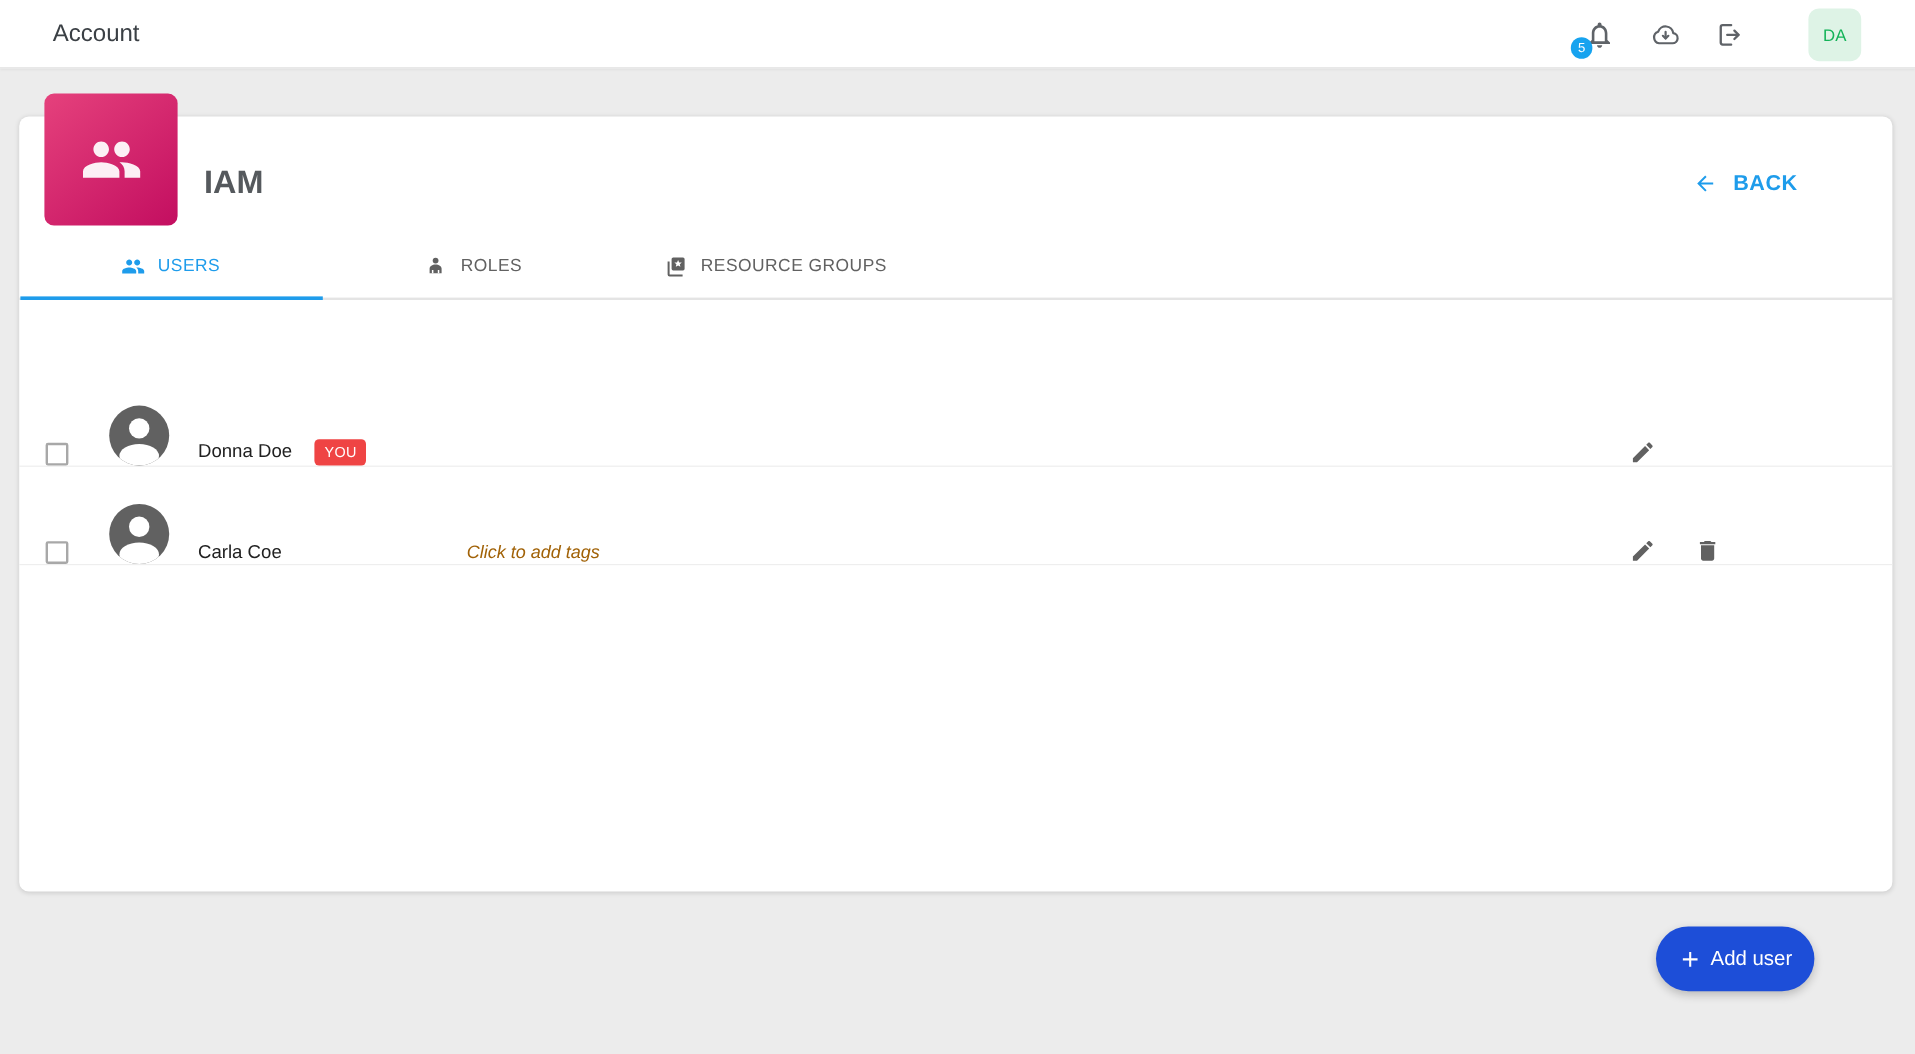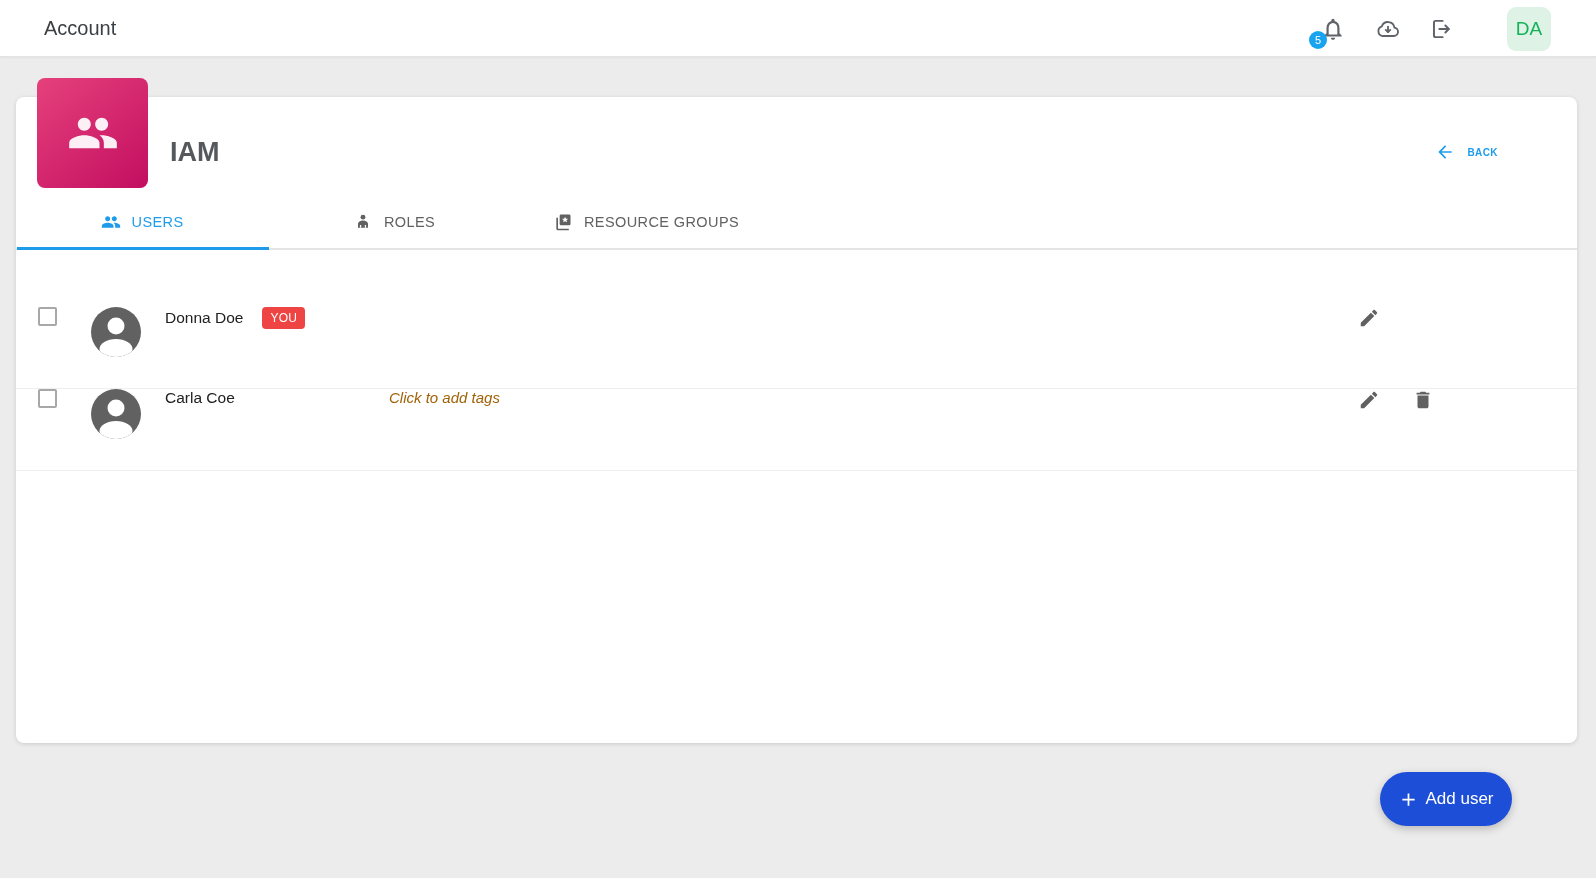--- a/index.html
+++ b/index.html
@@ -25,40 +25,40 @@
   .bell-wrap { margin-right:29px; }
   .cloud-wrap { margin-right:27px; }
   .logout-wrap { margin-right:53px; }
   .notif-badge {
     position:absolute; left:-11px; bottom:-7px; width:18px; height:18px;
     border-radius:50%; background:#17a3ef; color:#fff; font-size:11px;
     display:flex; align-items:center; justify-content:center;
   }
   .avatar {
     width:44px; height:44px; border-radius:9px; background:#def3e6;
-    color:#13b358; font-size:19px; display:flex; align-items:center;
+    color:#13b358; font-size:14px; display:flex; align-items:center;
     justify-content:center; cursor:pointer; flex:none;
   }
   
   .card {
     position:absolute; left:16px; top:97px; width:1561px; height:646px;
     background:#fff; border-radius:8px;
     box-shadow:0 1px 4px rgba(0,0,0,.14);
   }
   .app-tile {
     position:absolute; left:21px; top:-19px; width:111px; height:110px;
     border-radius:8px;
     background:linear-gradient(140deg,#e5417c 0%,#c30e60 100%);
     display:flex; align-items:center; justify-content:center; z-index:6;
   }
   .app-tile svg { width:52px; height:52px; fill:rgba(255,255,255,.93); }
   .page-title { position:absolute; left:154px; top:40px; font-size:27px; color:#55595d; }
   .back-link {
     position:absolute; right:79px; top:45px; display:flex; align-items:center;
-    color:#1e9ceb; font-size:10px; font-weight:bold; letter-spacing:.4px;
+    color:#1e9ceb; font-size:18px; font-weight:bold; letter-spacing:.4px;
     cursor:pointer;
   }
   .back-link svg { width:20px; height:20px; fill:currentColor; margin-right:13px; }
   
   .tabstrip {
     position:absolute; left:0; top:98px; width:1561px; height:55px;
     border-bottom:2px solid #e4e4e4; display:flex;align-items:center;
   }
   .tab {
     width:252px; height:100%; display:flex; align-items:center; justify-content:center;
@@ -70,21 +70,21 @@
     position:absolute; left:1px; bottom:-2px; width:252px; height:3px;
     background:#1e9ceb;
   }
   
   .thead {
     position:absolute; left:0; top:153px; width:1561px; height:57px;
     display:flex; align-items:center; border-bottom:1px solid #e0e0e0;
     color:#757575; font-size:14.5px;
   }
   .trow {
-    display:flex; align-items:flex-start; width:1561px; height:82px;
+    display:flex; align-items:flex-end; width:1561px; height:82px;
     border-bottom:1px solid #eeeeee; font-size:15.5px; color:#212121;
   }
   .tbody { position:absolute; left:0; top:210px; width:1561px; }
   .c-select { width:60px; flex:none; display:flex; }
   .c-avatar { width:89px; flex:none; display:flex; }
   .c-name { width:212px; flex:none; display:flex; align-items:center; }
   .c-tags { width:273px; flex:none; }
   .c-roles { width:294px; flex:none; }
   .c-resource { width:394px; flex:none; }
   .c-actions { flex:1; display:flex; align-items:center; padding-left:20px; }

